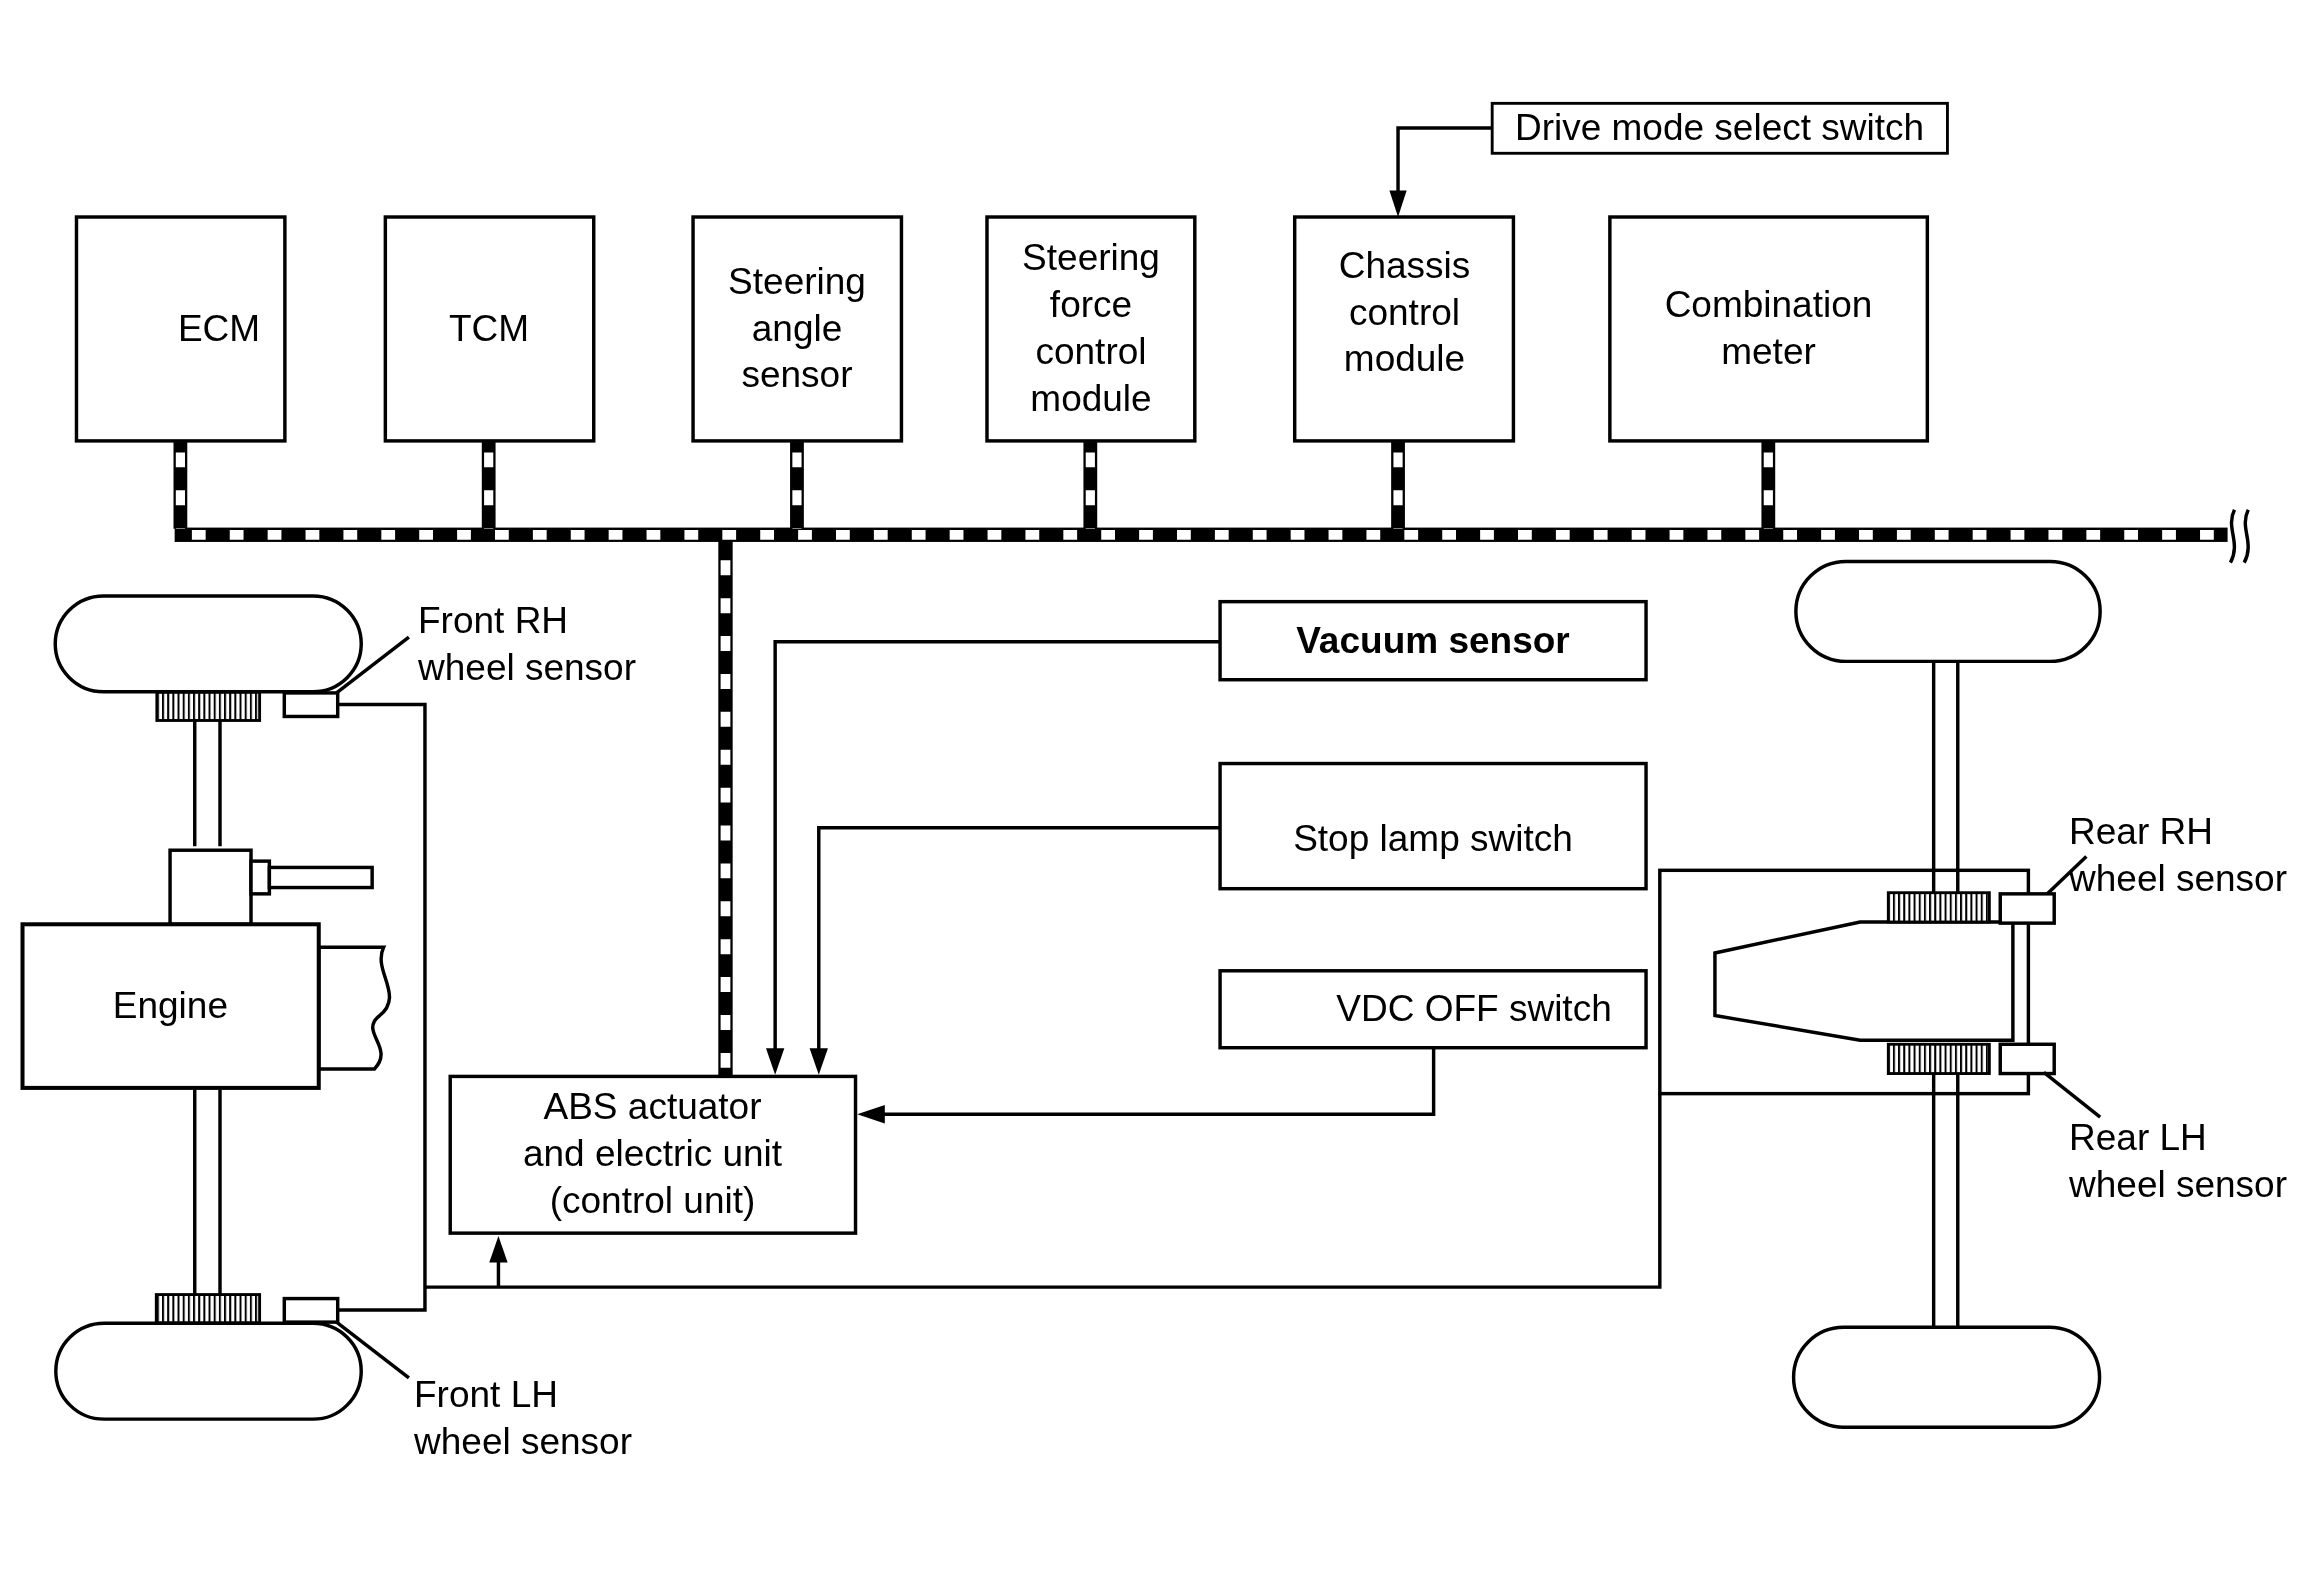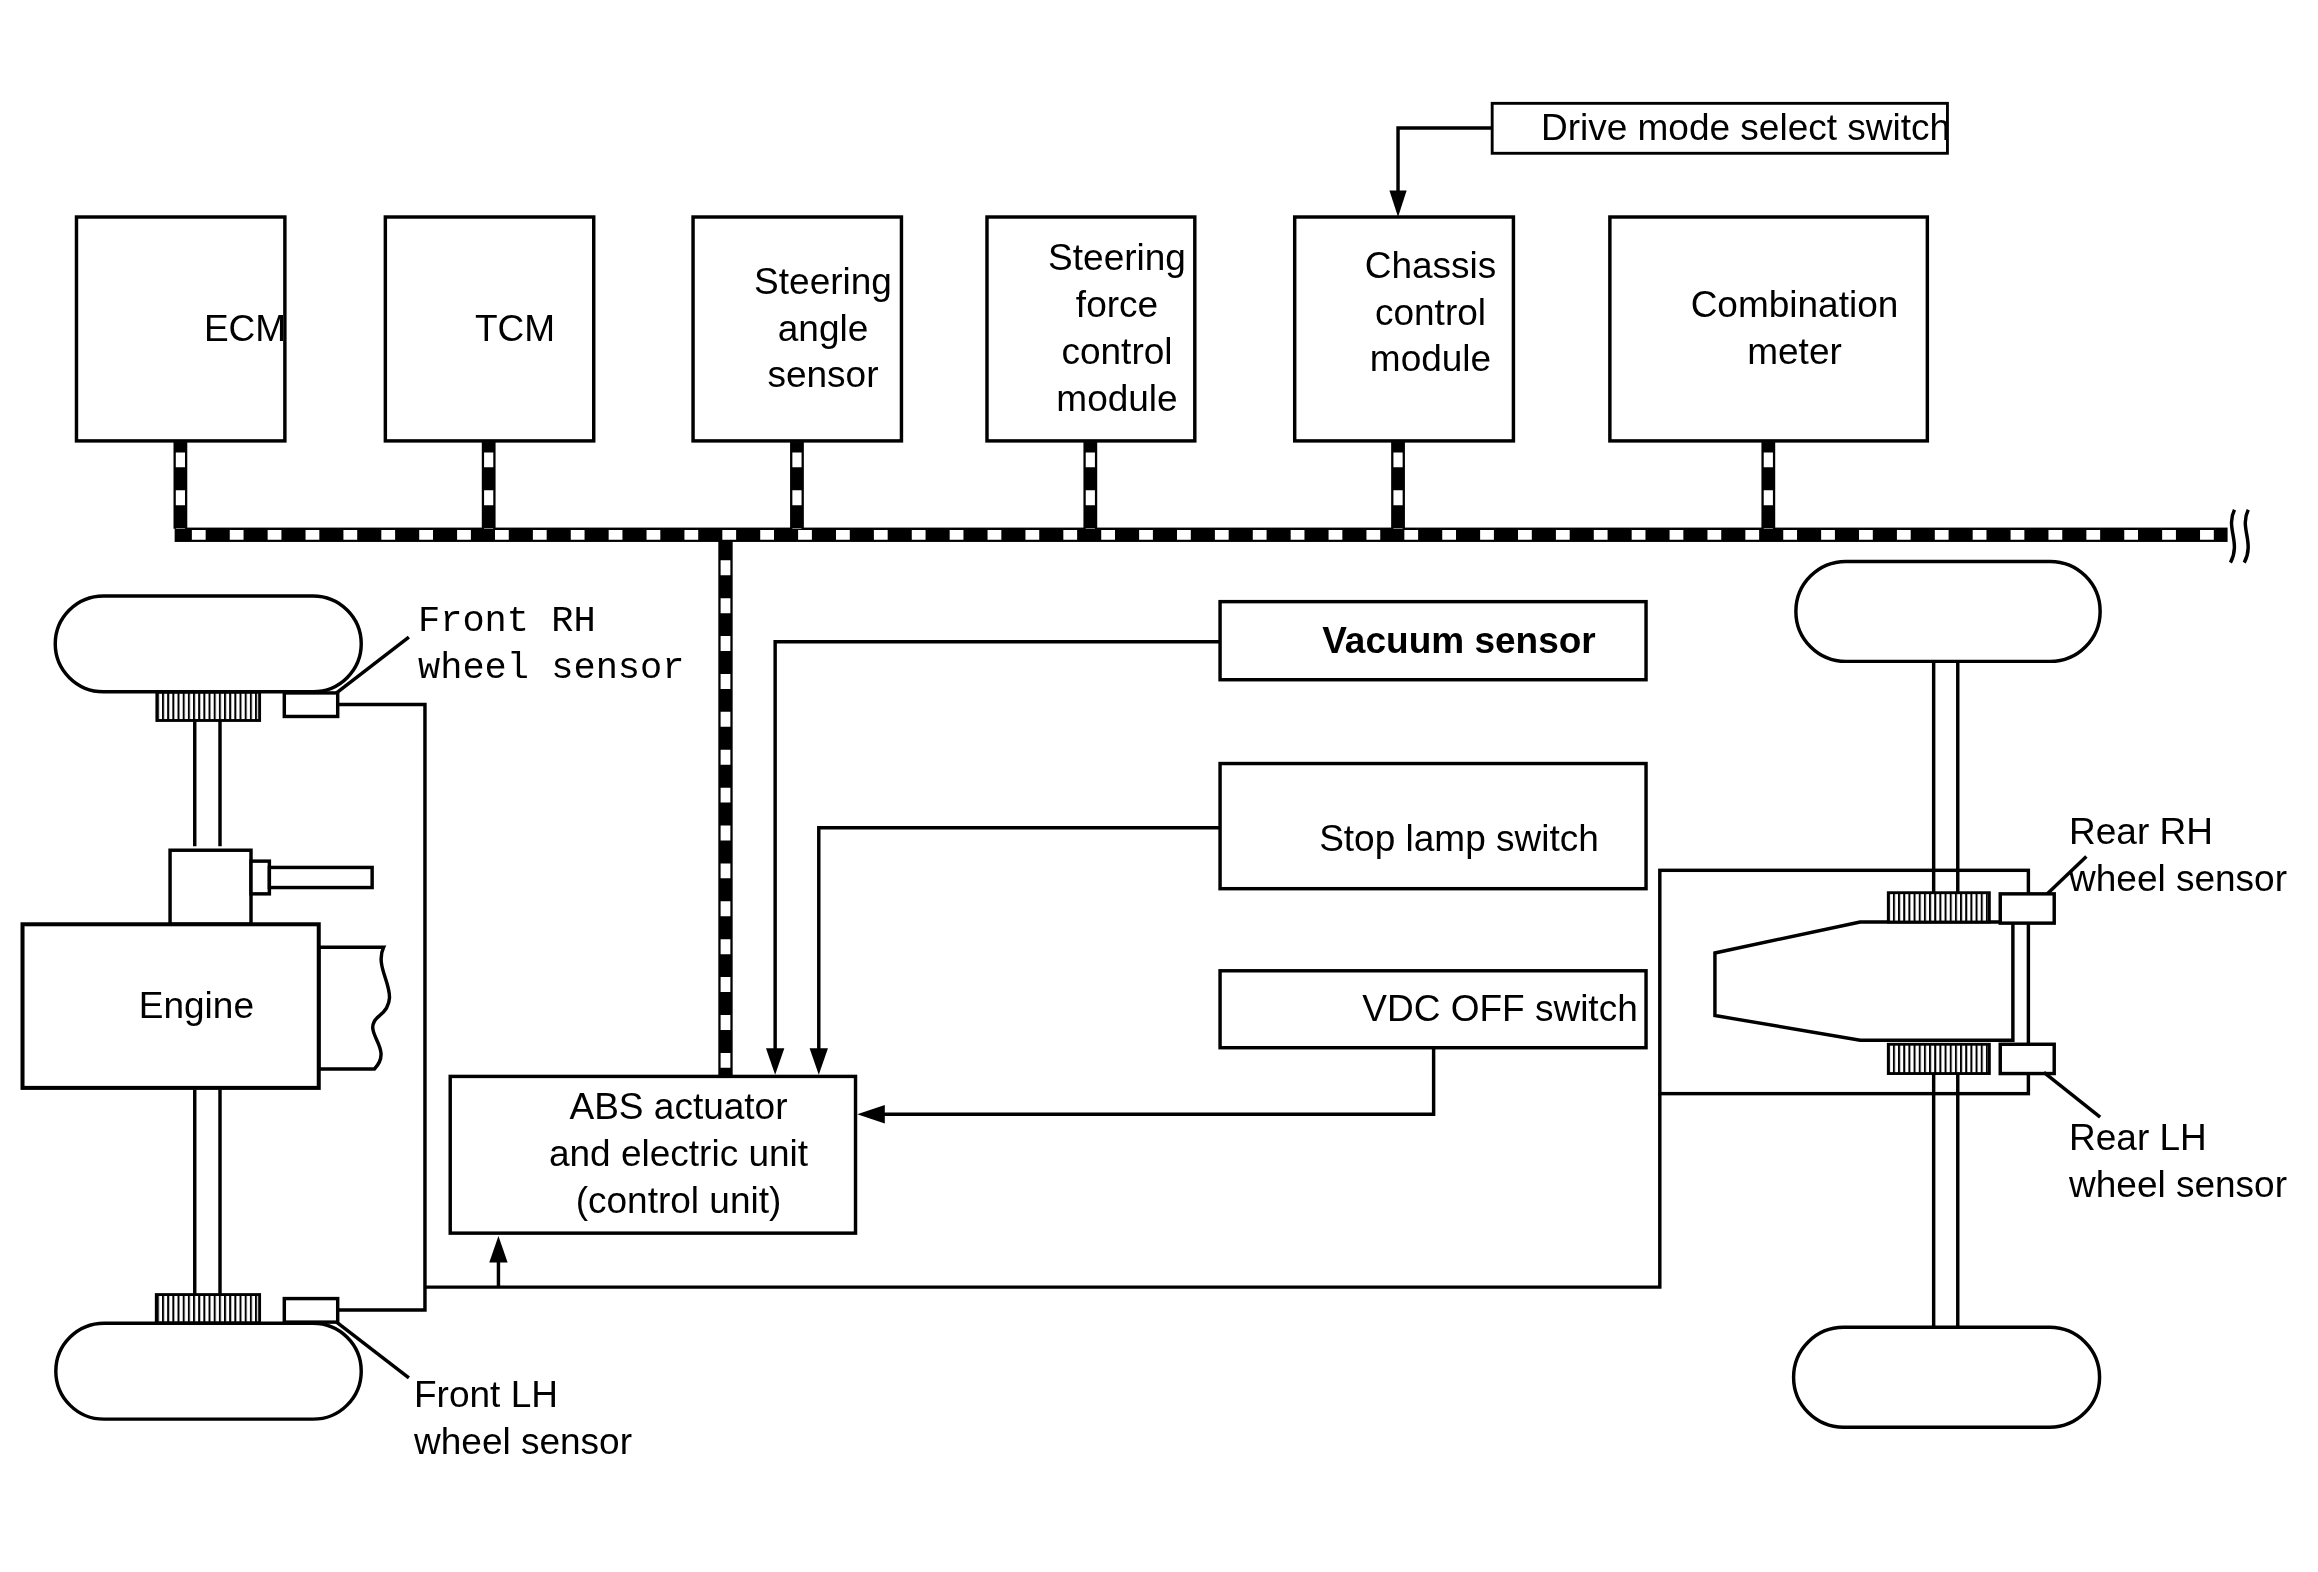--- a/index.html
+++ b/index.html
@@ -17,21 +17,20 @@
     white-space:pre-line;
     font-size:37px;
     line-height:1.27;
     color:#000;
   }
   .boxlabel{
     display:flex;
     align-items:center;
     justify-content:center;
     text-align:center;
-    margin-left:26px;
   }
   .freelabel{text-align:left;}
   .nowrap{white-space:nowrap;}
 </style>
 </head>
 <body>
 
 <div id="stage">
 
   <svg id="art" width="2319" height="1573" viewBox="0 0 4039 2740">
@@ -166,21 +165,21 @@
   <div class="label boxlabel nowrap" style="left:1220px;top:602px;width:426px;height:78px;font-weight:bold;">Vacuum sensor</div>
   <div class="label boxlabel nowrap" style="left:1220px;top:777px;width:426px;height:125px;">Stop lamp switch</div>
   <div class="label boxlabel nowrap" style="left:1220px;top:971px;width:476px;height:77px;padding-left:16px;">VDC OFF switch</div>
 
   <div class="label boxlabel" style="left:450px;top:1076px;width:405px;height:157px;">ABS actuator
 and electric unit
 (control unit)</div>
 
   <div class="label boxlabel" style="left:22.4px;top:924px;width:296px;height:164px;">Engine</div>
 
-  <div class="label freelabel" style="left:418px;top:598px;font-family:Liberation Mono, monospace;">Front RH
+  <div class="label freelabel" style="left:418px;top:598px;">Front RH
 wheel sensor</div>
   <div class="label freelabel" style="left:414px;top:1372px;">Front LH
 wheel sensor</div>
   <div class="label freelabel" style="left:2069px;top:809px;">Rear RH
 wheel sensor</div>
   <div class="label freelabel" style="left:2069px;top:1115px;">Rear LH
 wheel sensor</div>
 
 </div>
 

